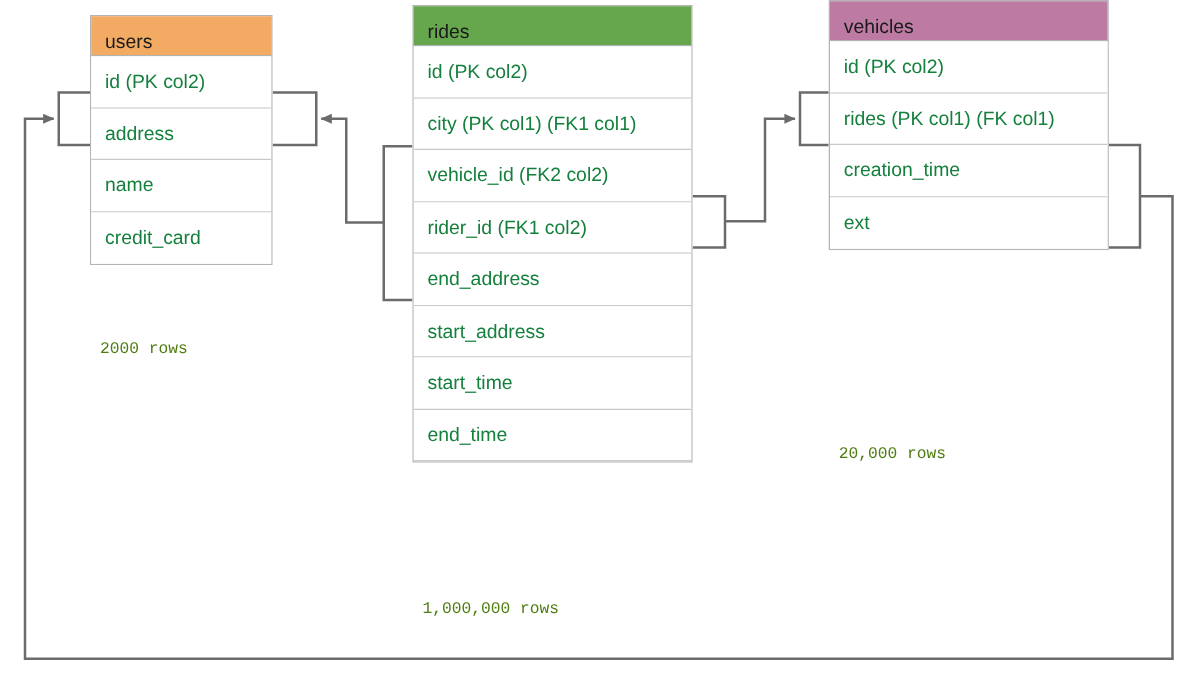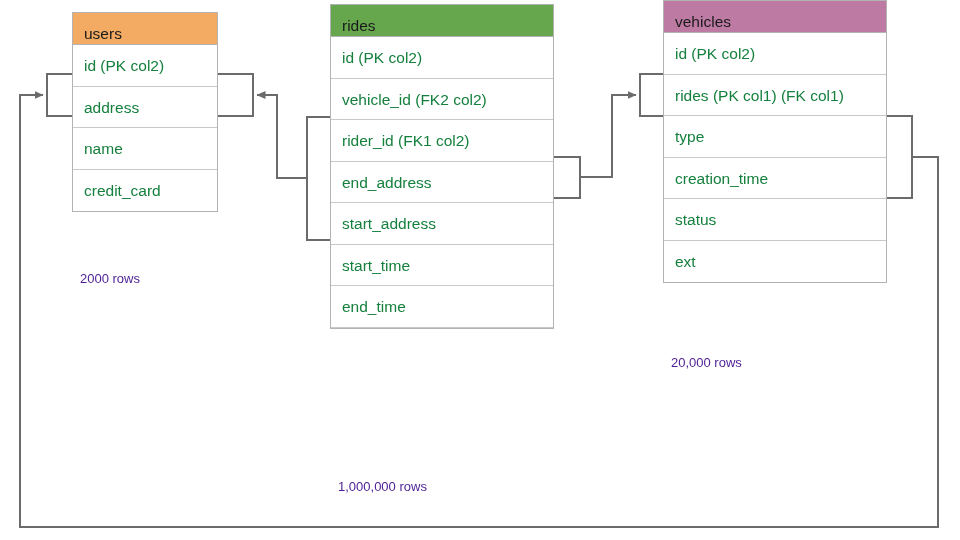--- a/index.html
+++ b/index.html
@@ -56,23 +56,24 @@
     background: #ffffff;
     overflow: hidden;
     white-space: nowrap;
   }
   .tbl-row.last {
     border-bottom: none;
   }
   .row-count {
     position: absolute;
     font-size: 13px;
-    color: #4c1d95;
+    color: #4d7c0f;
     white-space: nowrap;
     z-index: 5;
+    font-family: Liberation Mono, monospace;
   }
 </style>
 </head>
 <body>
 
 <div id="canvas">
 
   <svg id="wires" viewBox="0 0 960 540" width="960" height="540">
     <defs>
       <marker id="arrowhead" markerWidth="9" markerHeight="8" refX="8.5" refY="4" orient="auto" markerUnits="userSpaceOnUse">
@@ -107,33 +108,32 @@
     <div class="tbl-row">id (PK col2)</div>
     <div class="tbl-row">address</div>
     <div class="tbl-row">name</div>
     <div class="tbl-row last">credit_card</div>
   </div>
   <div class="row-count" style="left:80px; top:271px;">2000 rows</div>
 
   <div class="table-box" style="left:330px; top:4px; width:224px;">
     <div class="tbl-header" style="background:#66a74e;">rides</div>
     <div class="tbl-row">id (PK col2)</div>
+    <div class="tbl-row">city (PK col1) (FK1 col1)</div>
     <div class="tbl-row">vehicle_id (FK2 col2)</div>
     <div class="tbl-row">rider_id (FK1 col2)</div>
     <div class="tbl-row">end_address</div>
     <div class="tbl-row">start_address</div>
     <div class="tbl-row">start_time</div>
     <div class="tbl-row">end_time</div>
   </div>
   <div class="row-count" style="left:338px; top:479px;">1,000,000 rows</div>
 
   <div class="table-box" style="left:663px; top:0; width:224px;">
     <div class="tbl-header" style="background:#bd7ba4;">vehicles</div>
     <div class="tbl-row">id (PK col2)</div>
     <div class="tbl-row">rides (PK col1) (FK col1)</div>
-    <div class="tbl-row">type</div>
     <div class="tbl-row">creation_time</div>
-    <div class="tbl-row">status</div>
     <div class="tbl-row last">ext</div>
   </div>
   <div class="row-count" style="left:671px; top:355px;">20,000 rows</div>
 
 </div>
 
 </body></html>

